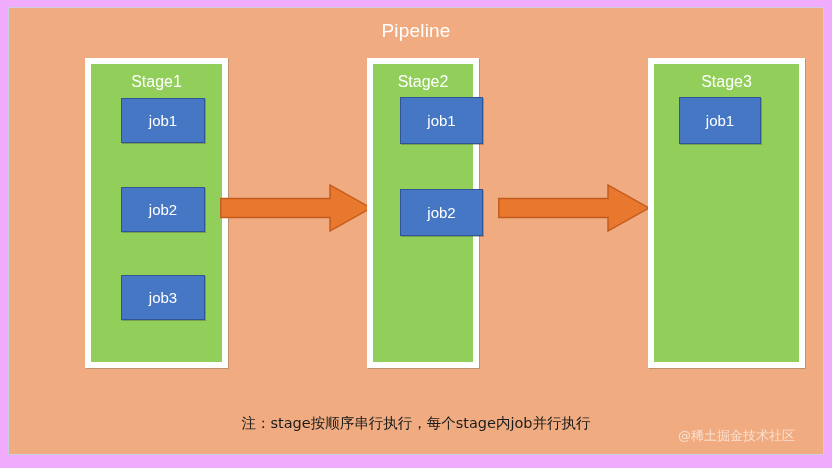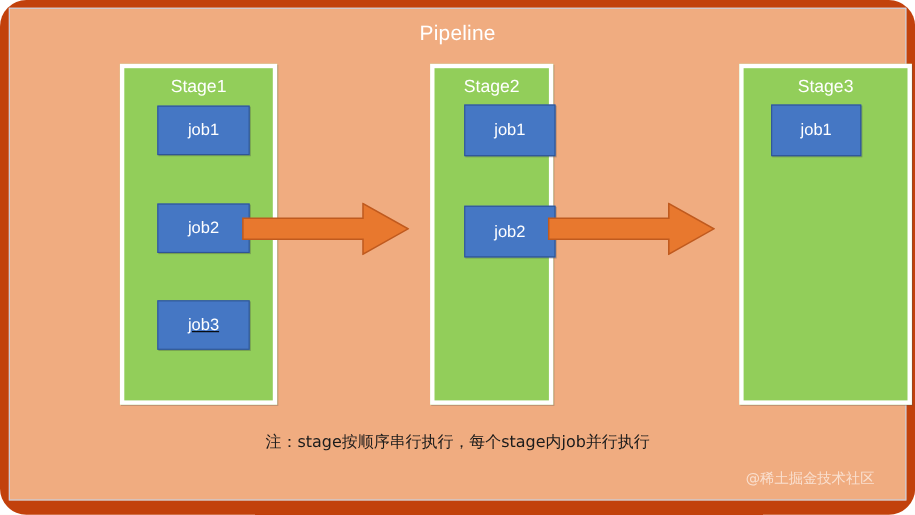--- a/index.html
+++ b/index.html
@@ -11,22 +11,21 @@
     width: 832px;
     height: 468px;
     font-family: "Liberation Sans", "DejaVu Sans", sans-serif;
     overflow: hidden;
   }
 
   #canvas {
     position: relative;
     width: 832px;
     height: 468px;
-    background: #c2410c;
-    border-radius: 24px;
+    background: #f0abfc;
   }
 
   
   .pipeline-frame {
     position: absolute;
     left: 8px;
     top: 7px;
     width: 816px;
     height: 448px;
     box-sizing: border-box;
@@ -45,23 +44,22 @@
     letter-spacing: 0.2px;
     line-height: 22px;
     white-space: nowrap;
   }
 
   
   .stage {
     position: absolute;
     box-sizing: border-box;
     background: #92ce5a;
-    border: 4px solid #ffffff;
+    border: 6px solid #ffffff;
     box-shadow: 1px 1px 0 rgba(80,80,80,0.30);
-    margin-left: 24px;
   }
   .stage-title {
     position: absolute;
     left: 0;
     top: 8px;
     width: 100%;
     text-align: center;
     color: #ffffff;
     font-size: 16px;
     line-height: 19px;
@@ -86,21 +84,21 @@
   .job-label {
     color: #ffffff;
     font-size: 15px;
     line-height: 18px;
     white-space: nowrap;
   }
 
   
   #job-1-1 { left: 30px; top: 34px;  width: 84px; height: 45px; }
   #job-1-2 { left: 30px; top: 123px; width: 84px; height: 45px; }
-  #job-1-3 { left: 30px; top: 211px; width: 84px; height: 45px; text-decoration: underline; }
+  #job-1-3 { left: 30px; top: 211px; width: 84px; height: 45px; }
 
   
   #job-2-1 { left: 27px; top: 33px;  width: 83px; height: 47px; }
   #job-2-2 { left: 27px; top: 125px; width: 83px; height: 47px; }
 
   
   #job-3-1 { left: 25px; top: 33px;  width: 82px; height: 47px; }
 
   
   .arrow {
@@ -109,21 +107,21 @@
     height: 48px;
   }
   #arrow-1 { left: 211px; width: 152px; }
   #arrow-2 { left: 489px; width: 152px; }
   .arrow svg { display: block; width: 100%; height: 100%; }
 
   
   .caption {
     position: absolute;
     left: 0;
-    top: 384px;
+    top: 405px;
     width: 100%;
     text-align: center;
     color: #1b1b1b;
     font-size: 14.5px;
     line-height: 20px;
     white-space: nowrap;
     font-family: "DejaVu Sans", "Liberation Sans", sans-serif;
   }
 
   

